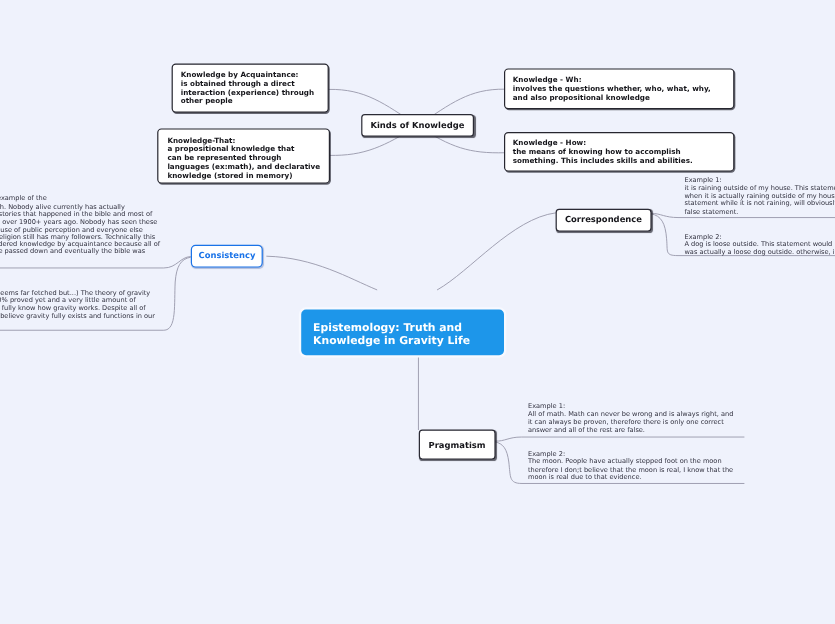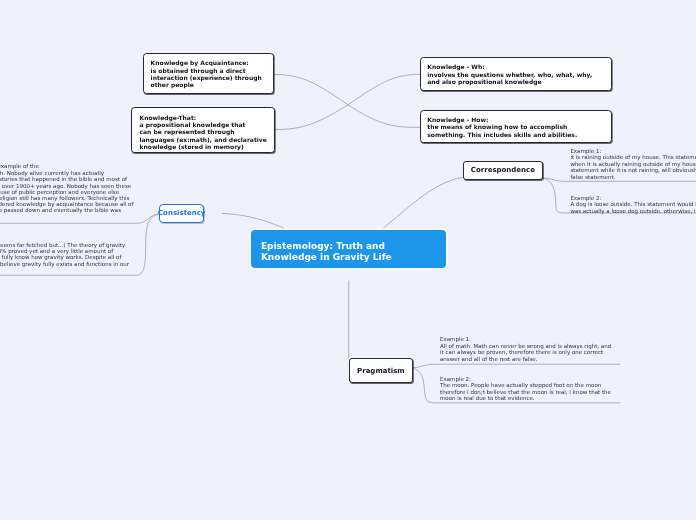--- a/index.html
+++ b/index.html
@@ -18,25 +18,25 @@
 .root p{margin:0;font-weight:bold;font-size:9px;line-height:11.1px;color:#ffffff;white-space:pre;}
 .ex{position:absolute;font-size:5.5px;line-height:6.5px;color:#30303e;white-space:normal;font-size:5.5px;}
 .ex span{display:block;white-space:pre;}
 
 #leaf-acq{left:142.6px;top:53.4px;width:131.2px;height:40.7px;padding:5px 0 0 7px;}
 #leaf-that{left:131px;top:106.7px;width:143.5px;height:46.4px;padding:6.3px 0 0 7.5px;}
 #leaf-wh{left:420.3px;top:57.3px;width:191.3px;height:33.6px;padding:5px 0 0 6px;}
 #leaf-how{left:420.3px;top:110px;width:191.5px;height:32.6px;padding:5px 0 0 6px;}
 
 #node-kinds{left:300.7px;top:95.4px;width:94.3px;height:18.4px;}
-#node-corr{left:462.9px;top:161px;width:80px;height:18.6px;}
-#node-cons{left:159.2px;top:203.6px;width:45px;height:19.2px;text-align:center;}
+#node-corr{left:462.9px;top:174px;width:80px;height:18.6px;}
+#node-cons{left:159.2px;top:203.6px;width:60px;height:19.2px;text-align:center;}
 #node-prag{left:349px;top:358px;width:63.7px;height:25px;}
 
-#root-node{left:251px;top:230px;width:195px;height:37.5px;padding:10.8px 0 0 9.9px;box-sizing:border-box;}
+#root-node{left:251px;top:258px;width:169px;height:37.5px;padding:10.8px 0 0 9.9px;box-sizing:border-box;}
 
 #ex-c1{left:570.4px;top:147.8px;}
 #ex-c2{left:570.4px;top:194.8px;}
 #ex-p1{left:440px;top:336.3px;}
 #ex-p2{left:440px;top:375.5px;}
 #ex-s1{left:0px;top:163.4px;}
 #ex-s2{left:0px;top:241.7px;}
 .clipped{width:0;height:0;}
 .clipped .ln{position:absolute;white-space:pre;}
 #ex-s1 .l0{left:-85.6px;top:0.00px;}
@@ -97,20 +97,23 @@
     <p>Knowledge - Wh:
 involves the questions whether, who, what, why,
 and also propositional knowledge</p>
   </div>
   <div class="leaf" id="leaf-how">
     <p>Knowledge - How:
 the means of knowing how to accomplish
 something. This includes skills and abilities.</p>
   </div>
 
+  <div class="node" id="node-kinds">
+    <span>Kinds of Knowledge</span>
+  </div>
   <div class="node" id="node-corr">
     <span>Correspondence</span>
   </div>
   <div class="node accent" id="node-cons">
     <span>Consistency</span>
   </div>
   <div class="node" id="node-prag">
     <span>Pragmatism</span>
   </div>
 

